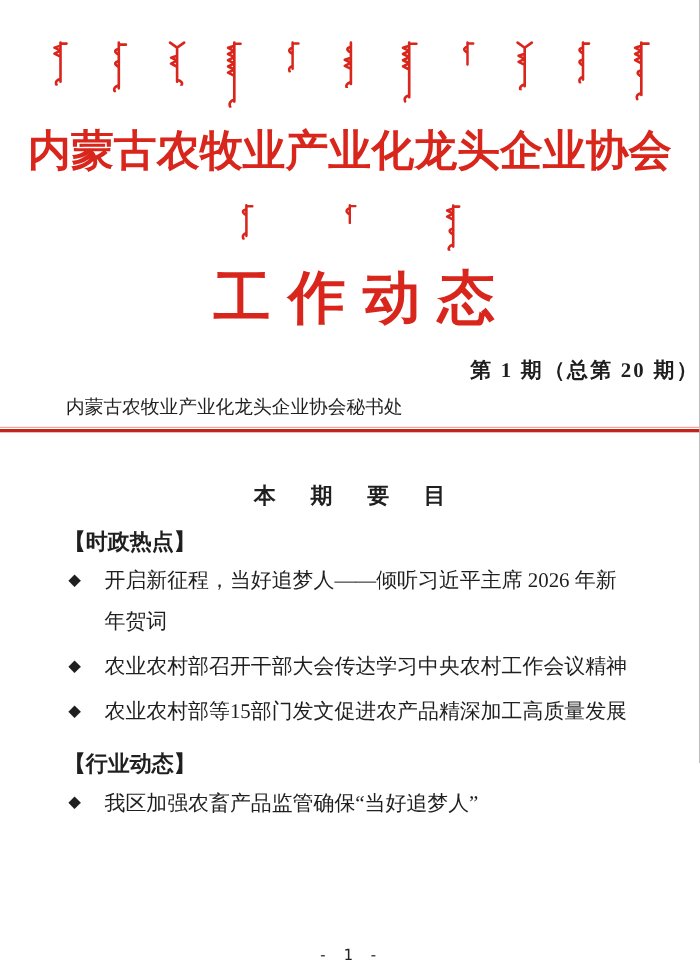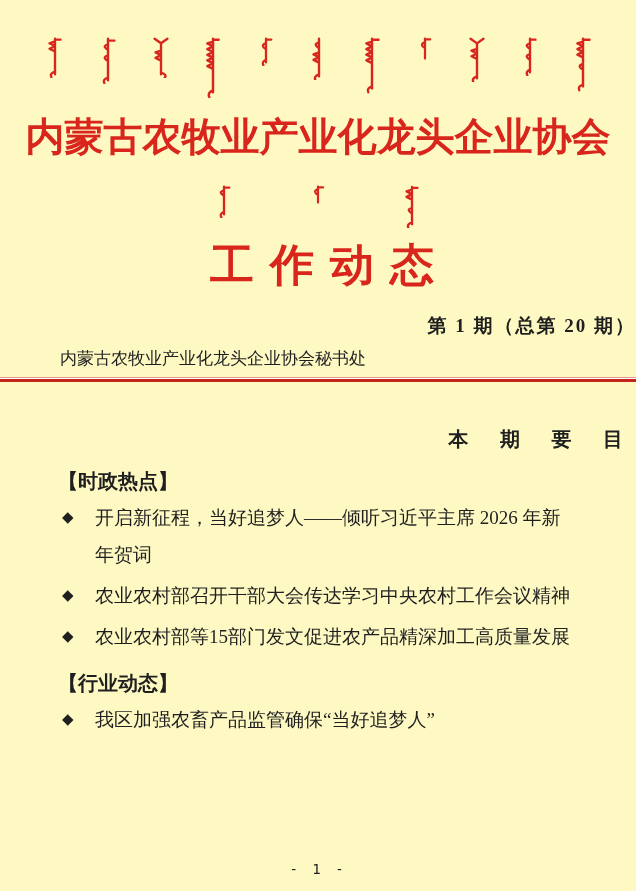--- a/index.html
+++ b/index.html
@@ -1,20 +1,20 @@
 <!DOCTYPE html>
 <html><head>
 <meta charset="utf-8">
 <style>
   html,body { margin:0; padding:0; background:#888; }
   .page {
     position:relative;
     width:636px; height:891px;
     margin:0 auto;
-    background:#fef9c3;
+    background:#ffffff;
     font-family:"Liberation Serif", serif;
     color:#1f1f1f;
     overflow:hidden;
   }
   
   .mong-row1 {
     display:flex; justify-content:space-between; align-items:flex-start;
     margin:36px 42px 0 44px; height:66px;
   }
   .mong-row2 {
@@ -27,39 +27,39 @@
     stroke-linecap:round; stroke-linejoin:round;
   }
   
   .org-name {
     margin-top:8px; text-align:center;
     color:#d9261c; font-size:39px; font-weight:bold;
     letter-spacing:0px; white-space:nowrap;
   }
   .main-title {
     margin-top:4px; text-align:center;
-    color:#d9261c; font-size:44px; font-weight:bold;
+    color:#d9261c; font-size:52px; font-weight:bold;
     letter-spacing:16px; padding-left:24px;
   }
   .issue-line {
     margin-top:18px; text-align:right;
     font-size:19px; font-weight:bold; letter-spacing:2px;
   }
   .pub-row {
     display:flex; justify-content:space-between;
     margin-top:8px; padding:0 82px 0 60px;
     font-size:17px;
   }
   .red-rule { margin-top:7px; }
   .red-rule .thin  { height:1px; background:#e9938d; }
   .red-rule .gap   { height:1px; background:#ffffff; }
   .red-rule .thick { height:3px; background:#c3241c; }
   
   .toc-heading {
-    margin-top:44px; text-align:right;
+    margin-top:44px; text-align:center;
     font-family:"Liberation Sans", sans-serif;
     font-size:20px; font-weight:bold; letter-spacing:13px; padding-left:13px;
   }
   .section-label {
     margin:15px 0 0 58px;
     font-family:Liberation Mono, monospace;
     font-size:20px; font-weight:bold;
   }
   .toc-item {
     display:flex; align-items:flex-start;

